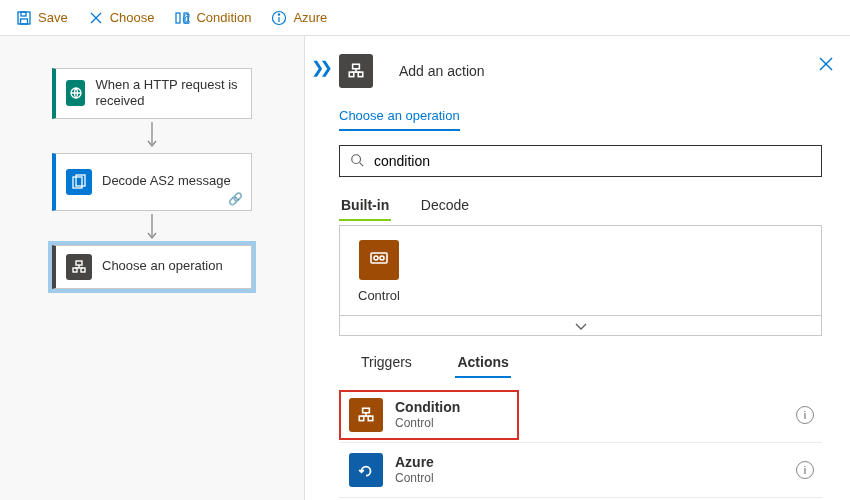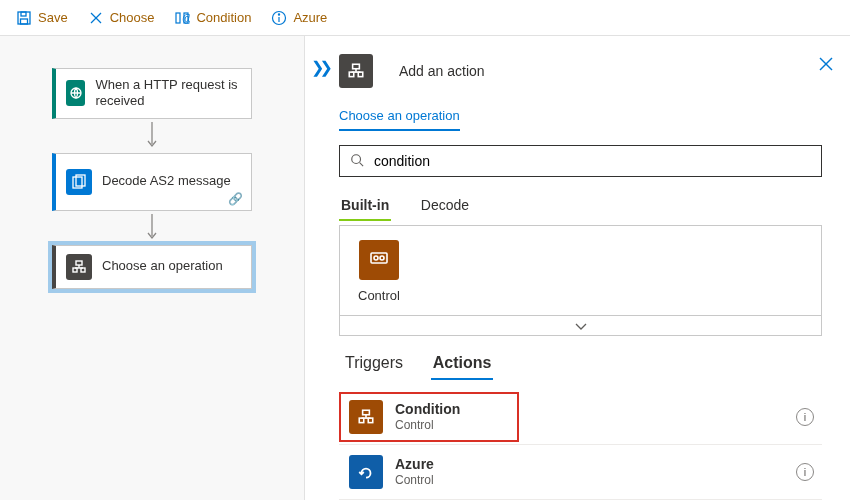--- a/index.html
+++ b/index.html
@@ -131,21 +131,21 @@
     display:flex;align-items:center;justify-content:center;color:#fff;
   }
   .tile-label { font-size:13px; }
   .expand-bar {
     border-top:1px solid #c8c8c8; height:20px;
     display:flex;align-items:center;justify-content:center;color:#605e5c;
     cursor:pointer;
   }
   .ta-tabs { margin-top:12px; margin-left:4px; }
   .ta-tab {
-    display:inline-block; padding:6px 2px; margin-right:22px; font-size:16px; cursor:pointer;
+    display:inline-block; padding:6px 2px; margin-right:22px; font-size:14px; cursor:pointer;margin-left:16px;
   }
   .ta-tab.active { font-weight:600; border-bottom:2px solid #0078d4; }
   .action-list { margin-top:10px; }
   .action-row {
     display:flex; align-items:center; gap:12px; padding:10px 10px;
     border-bottom:1px solid #edebe9; position:relative; cursor:pointer;
   }
   .action-row .aicon {
     width:34px;height:34px;border-radius:3px;
     display:flex;align-items:center;justify-content:center;color:#fff;

